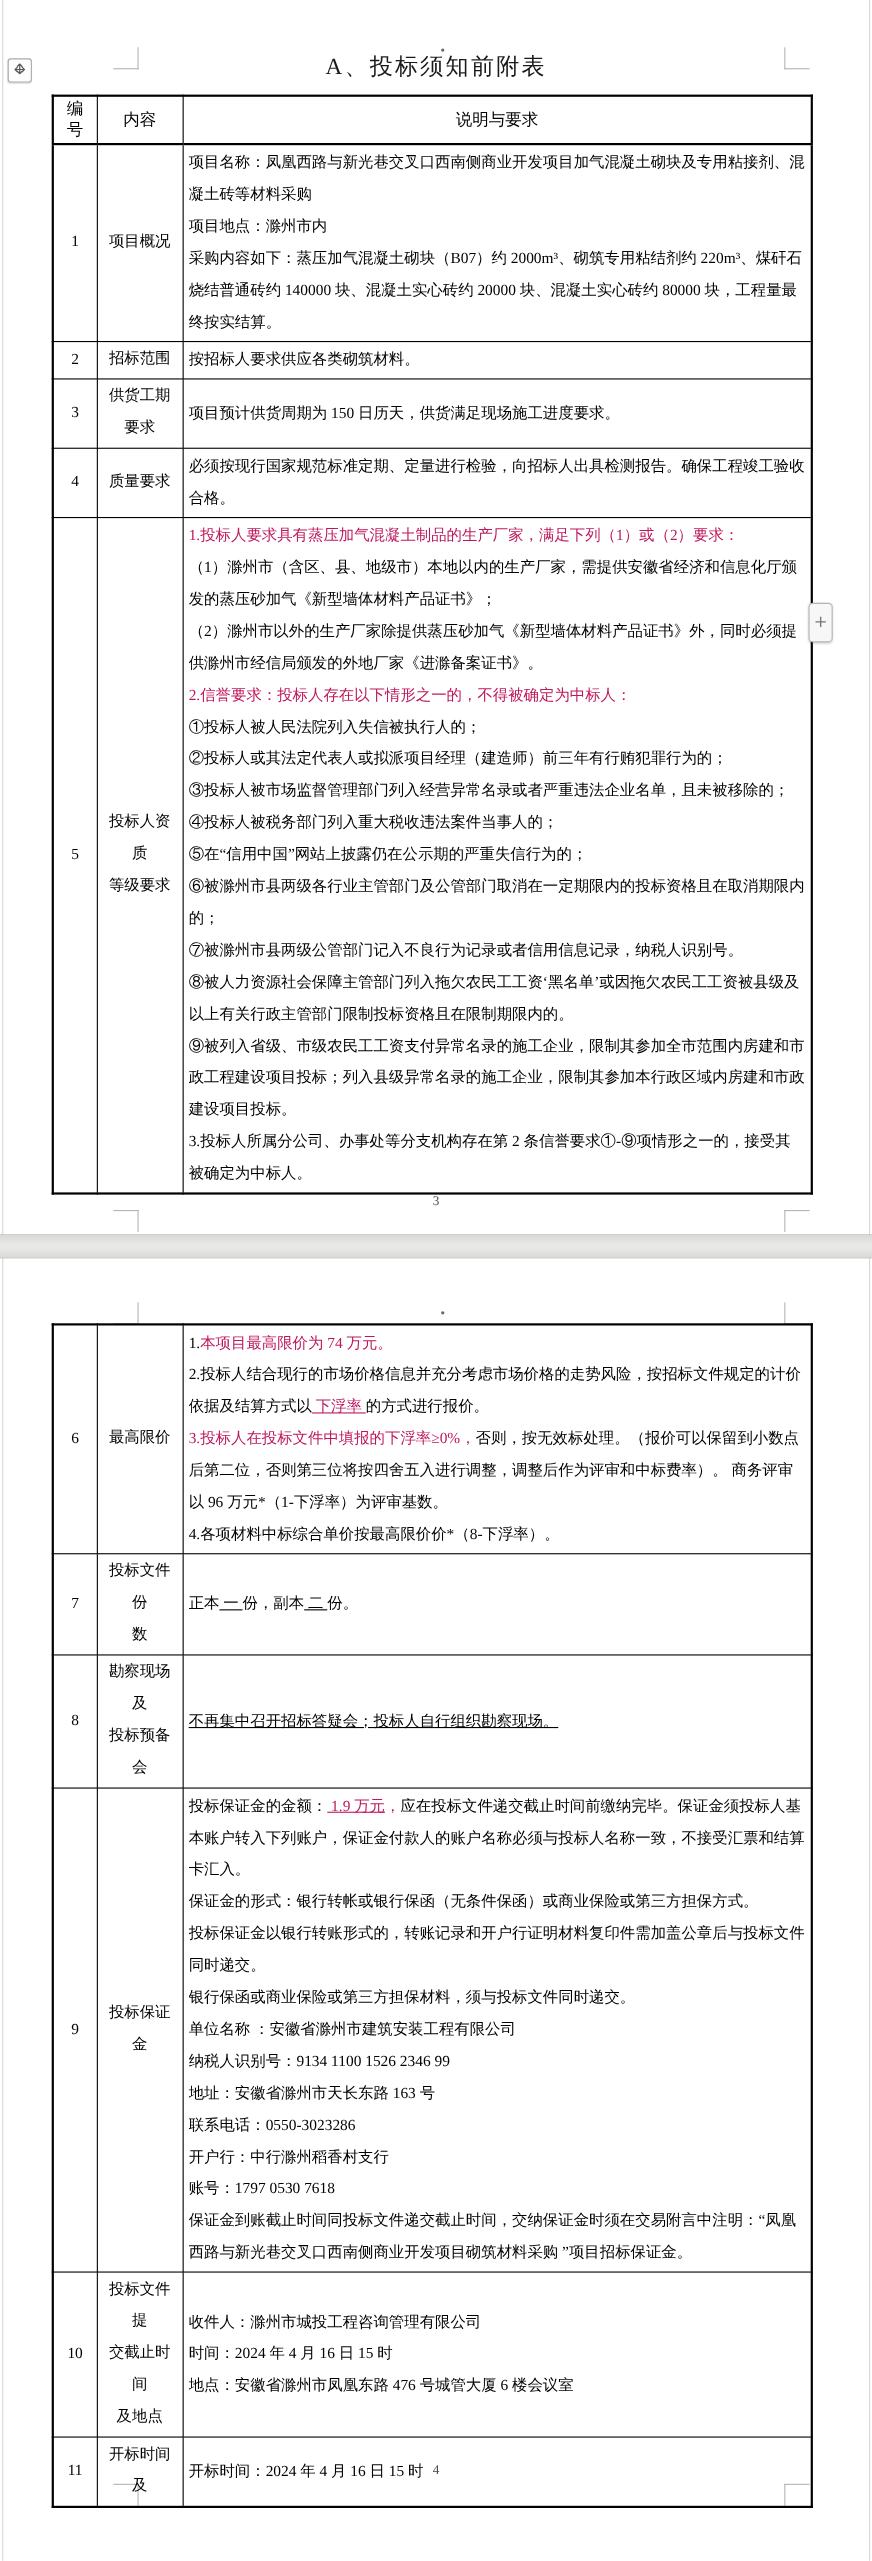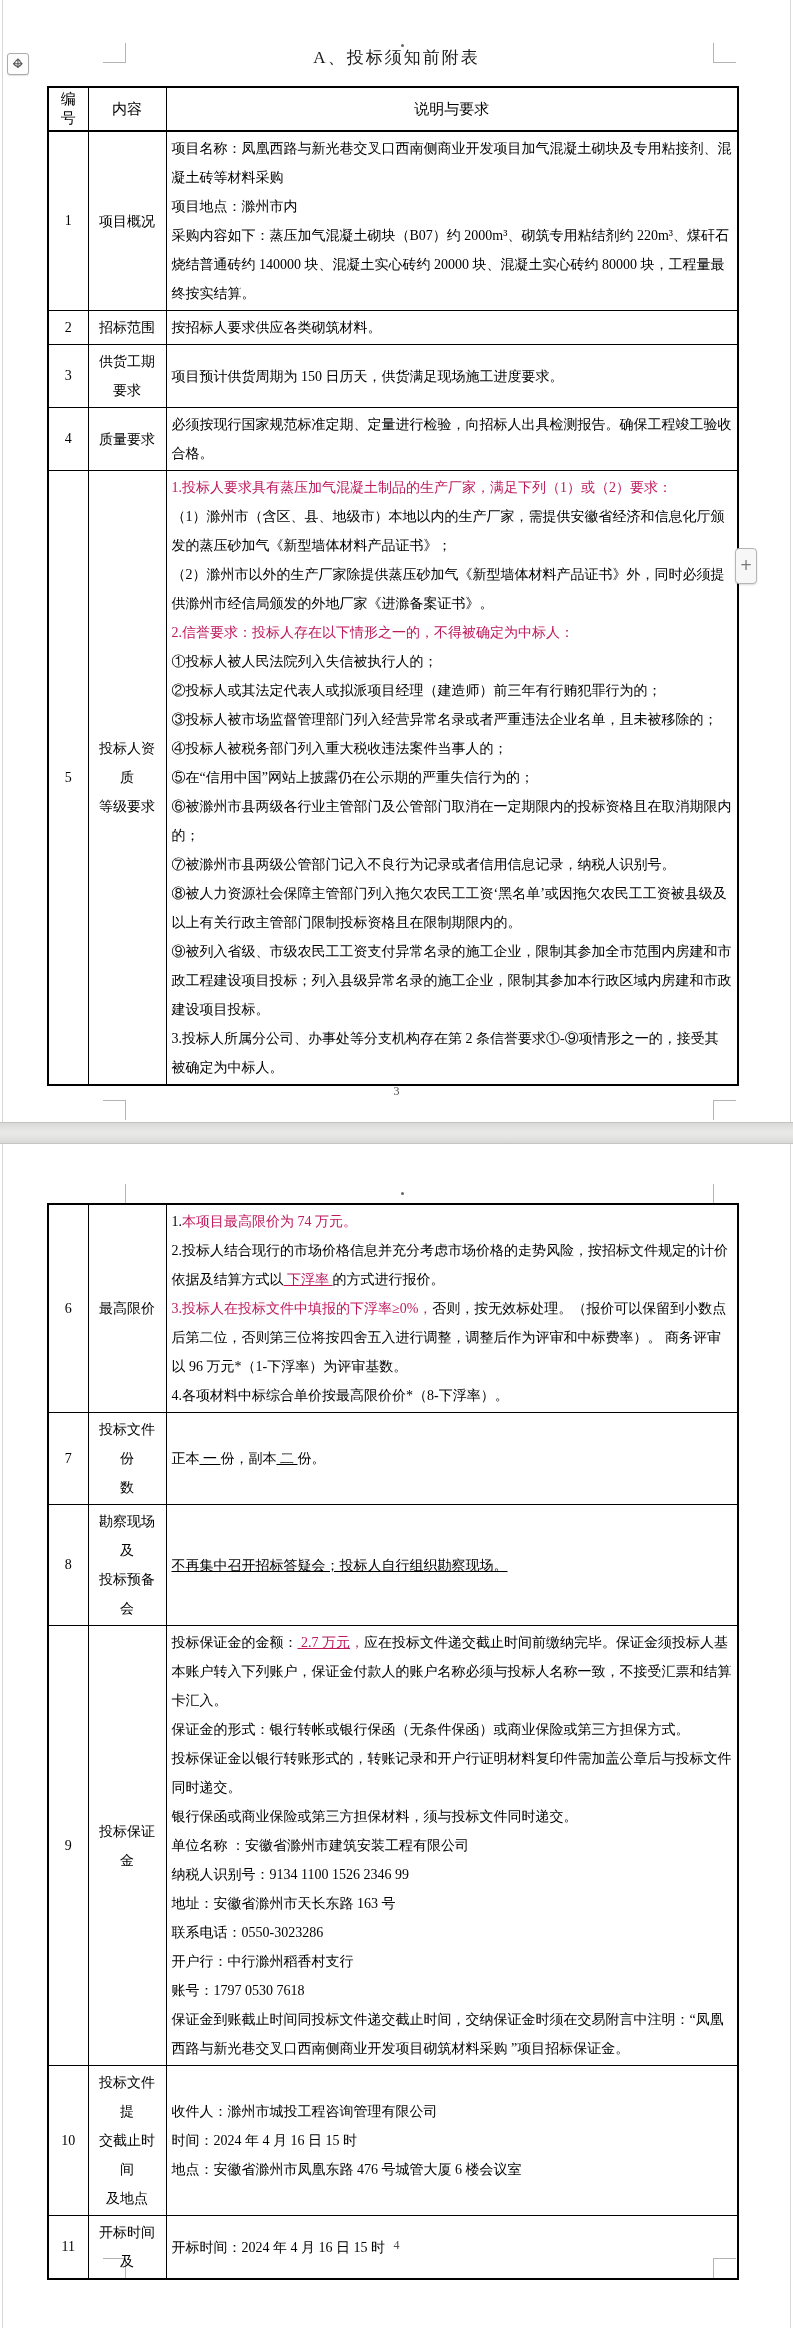--- a/index.html
+++ b/index.html
@@ -6,38 +6,38 @@
   body{
     width:793px;height:2328px;position:relative;background:#ffffff;
     font-family:"Liberation Serif","DejaVu Serif",serif;color:#000;
     overflow:hidden;
   }
   .edge{position:absolute;top:0;bottom:0;width:1px;background:#d8d8d6;}
   .edge.left{left:2px;}
   .edge.right{right:2px;}
   .doc-title{
     position:absolute;top:46px;left:0;right:0;text-align:center;
-    font-size:17px;letter-spacing:2px;color:#1a1a1a;
+    font-size:21px;letter-spacing:2px;color:#1a1a1a;
   }
   .para-dot{position:absolute;width:3px;height:3px;background:#666;border-radius:50%;}
   .dot1{top:44px;left:401px;}
   .dot2{top:1192px;left:401px;}
   .doc-table{
     position:absolute;left:47px;width:690px;border-collapse:collapse;
     table-layout:fixed;border:2px solid #000;
   }
   .t1{top:86px;border-radius:14px;}
   .t2{top:1203px;}
   .doc-table td,.doc-table th{
     border:1px solid #000;font-weight:normal;font-size:14px;
     padding:2px 5px;vertical-align:middle;
   }
   .doc-table th{height:28px;font-size:15px;text-align:center;border-bottom:2px solid #000;}
   .num-cell{text-align:center;}
-  .label-cell{text-align:center;white-space:pre-line;line-height:29px;font-size:15px;}
+  .label-cell{text-align:center;white-space:pre-line;line-height:29px;font-size:15px;font-family:Liberation Mono, monospace;}
   .content-cell{text-align:left;}
   .para{line-height:29px;font-family:Liberation Serif, serif;}
   .red{color:#be185d;}
   .u{text-decoration:underline;}
   .page-number{position:absolute;left:0;right:0;text-align:center;font-size:12px;color:#4a4a4a;}
   .pn1{top:1084px;}
   .pn2{top:2238px;}
   .page-sep{
     position:absolute;left:0;right:0;top:1122px;height:20px;
     background:linear-gradient(#d9d9d7,#e8e8e6 40%,#e8e8e6 60%,#d9d9d7);
@@ -198,21 +198,21 @@
         <td class="label-cell">勘察现场及
 投标预备会</td>
         <td class="content-cell">
           <div class="para"><span class="u">不再集中召开招标答疑会；投标人自行组织勘察现场。</span></div>
         </td>
       </tr>
       <tr>
         <td class="num-cell">9</td>
         <td class="label-cell">投标保证金</td>
         <td class="content-cell">
-          <div class="para"><span>投标保证金的金额：</span><span class="red u"> 2.7 万元</span><span class="red">，</span><span>应在投标文件递交截止时间前缴纳完毕。保证金须投标人基本账户转入下列账户，保证金付款人的账户名称必须与投标人名称一致，不接受汇票和结算卡汇入。</span></div>
+          <div class="para"><span>投标保证金的金额：</span><span class="red u"> 1.9 万元</span><span class="red">，</span><span>应在投标文件递交截止时间前缴纳完毕。保证金须投标人基本账户转入下列账户，保证金付款人的账户名称必须与投标人名称一致，不接受汇票和结算卡汇入。</span></div>
           <div class="para"><span>保证金的形式：银行转帐或银行保函（无条件保函）或商业保险或第三方担保方式。</span></div>
           <div class="para"><span>投标保证金以银行转账形式的，转账记录和开户行证明材料复印件需加盖公章后与投标文件同时递交。</span></div>
           <div class="para"><span>银行保函或商业保险或第三方担保材料，须与投标文件同时递交。</span></div>
           <div class="para"><span>单位名称 ：安徽省滁州市建筑安装工程有限公司</span></div>
           <div class="para"><span>纳税人识别号：9134 1100 1526 2346 99</span></div>
           <div class="para"><span>地址：安徽省滁州市天长东路 163 号</span></div>
           <div class="para"><span>联系电话：0550-3023286</span></div>
           <div class="para"><span>开户行：中行滁州稻香村支行</span></div>
           <div class="para"><span>账号：1797 0530 7618</span></div>
           <div class="para"><span>保证金到账截止时间同投标文件递交截止时间，交纳保证金时须在交易附言中注明：“凤凰西路与新光巷交叉口西南侧商业开发项目砌筑材料采购 ”项目招标保证金。</span></div>

